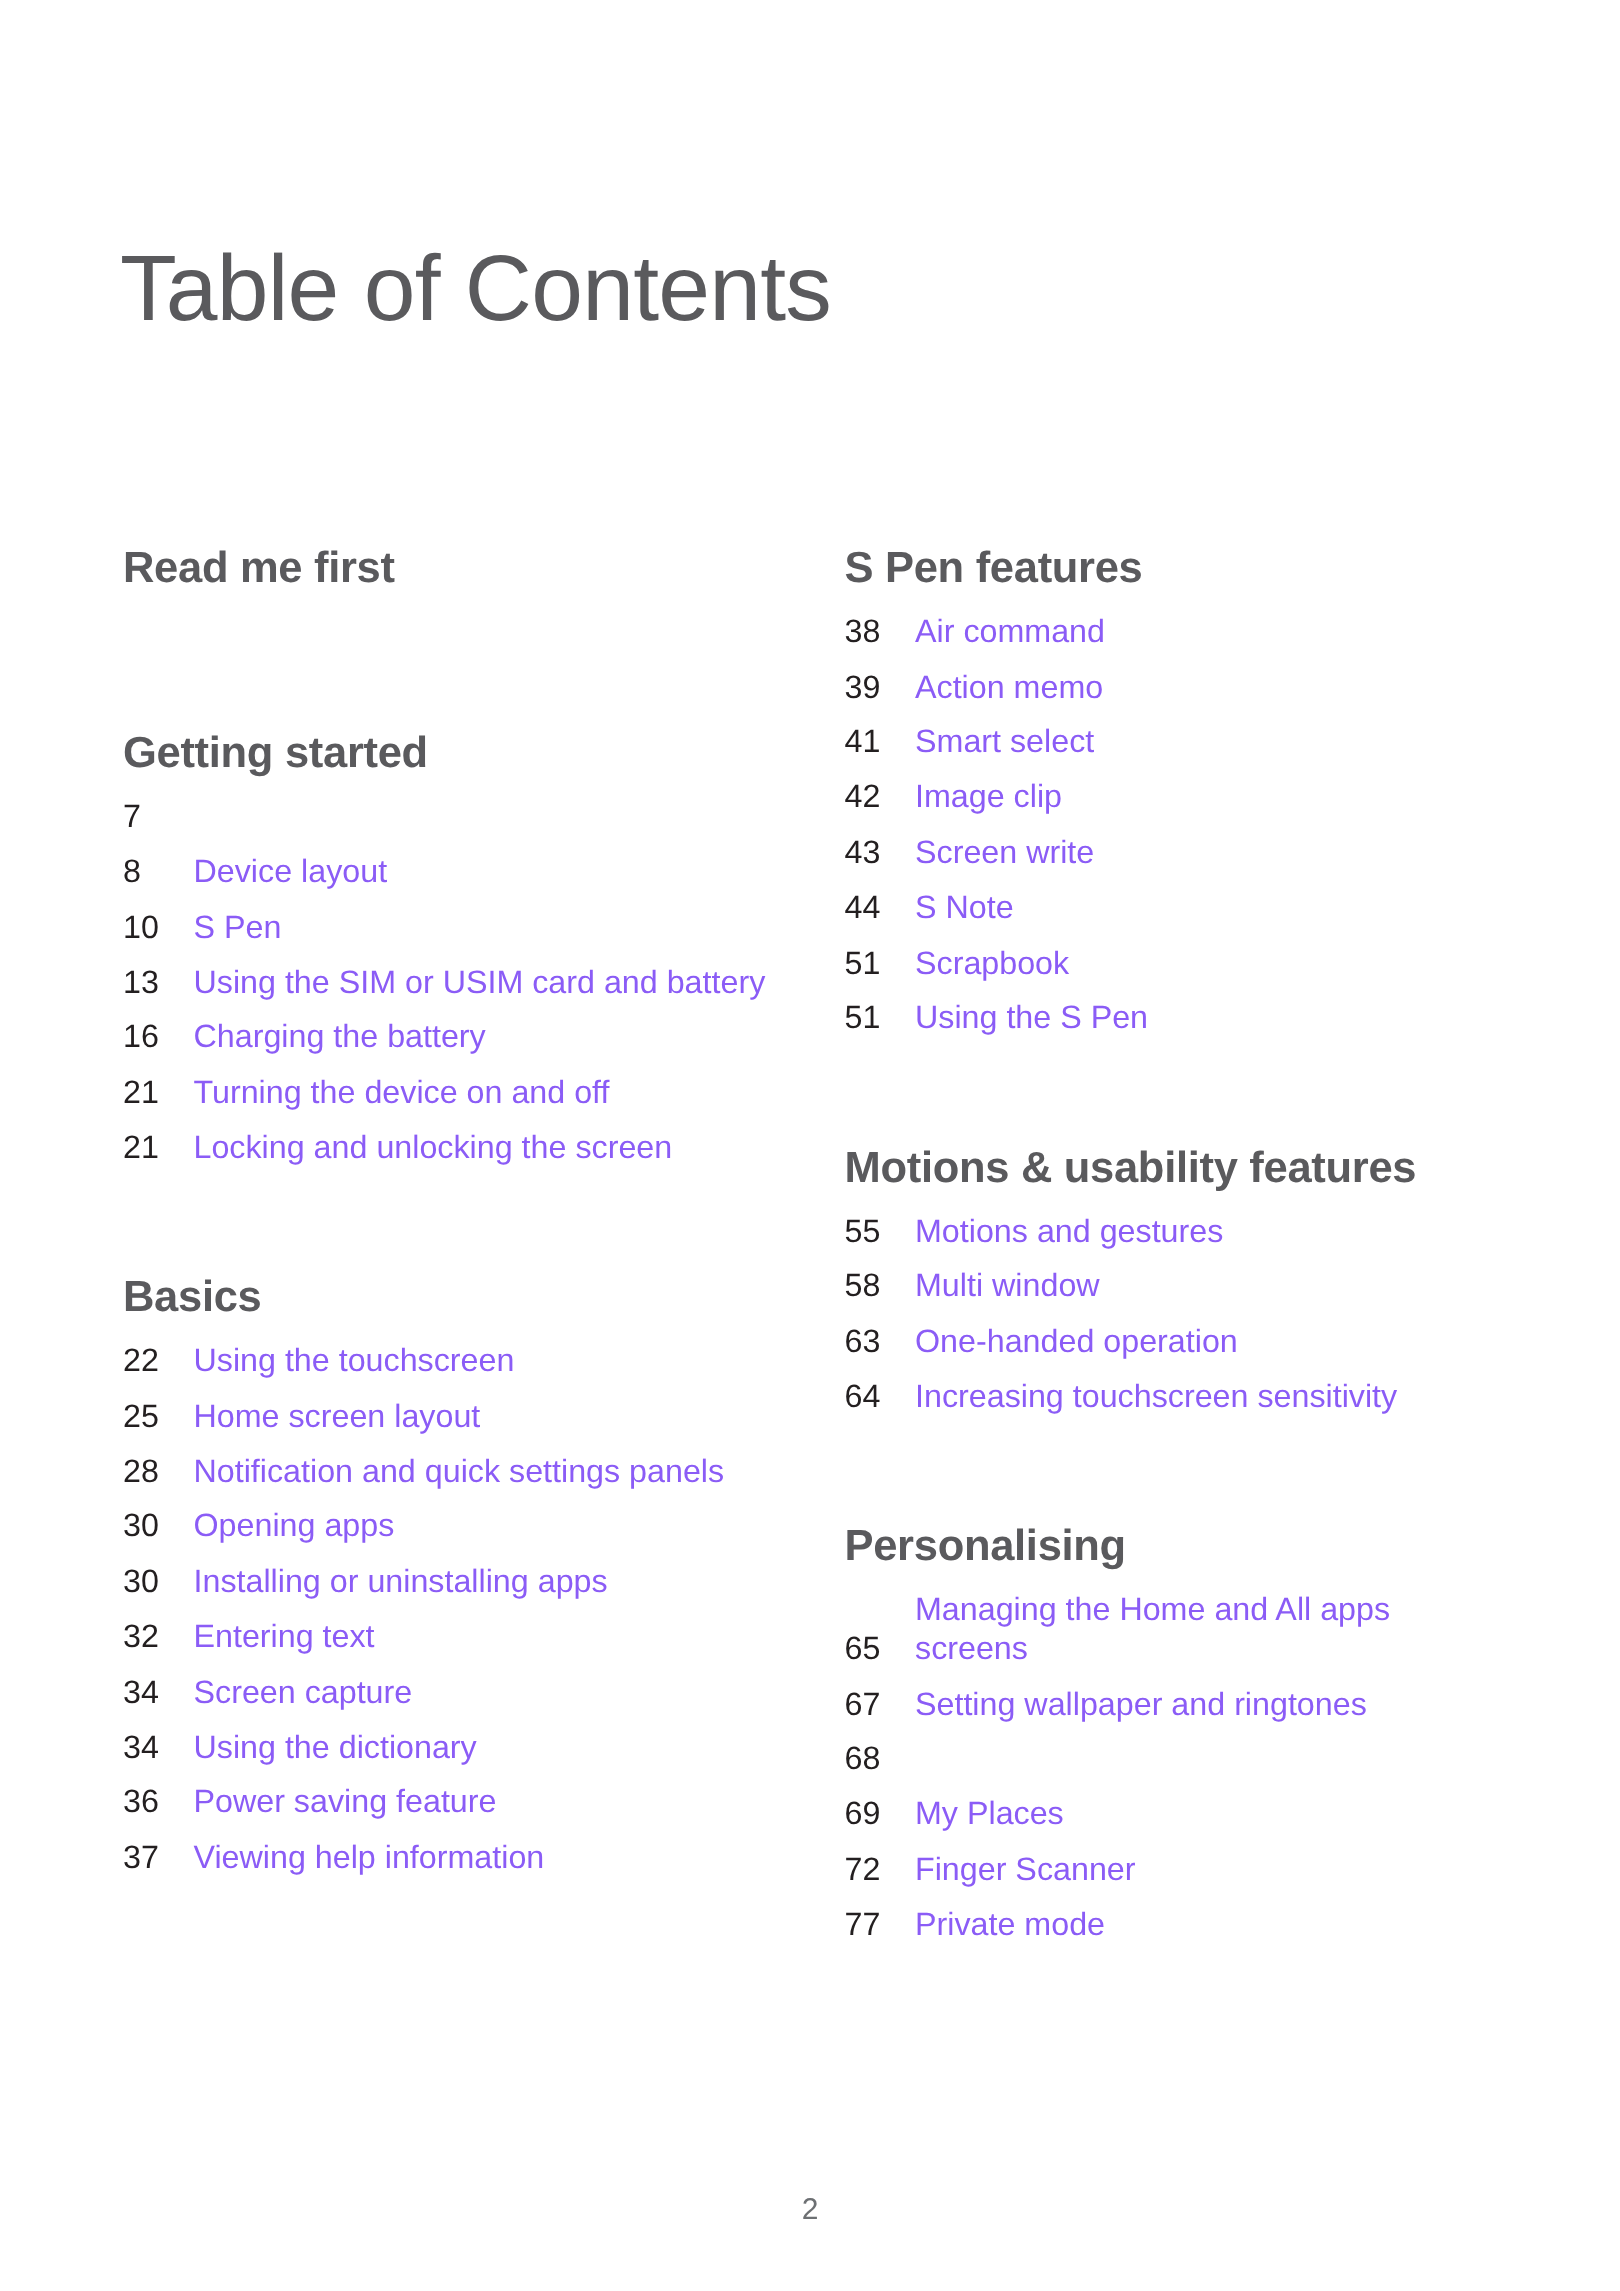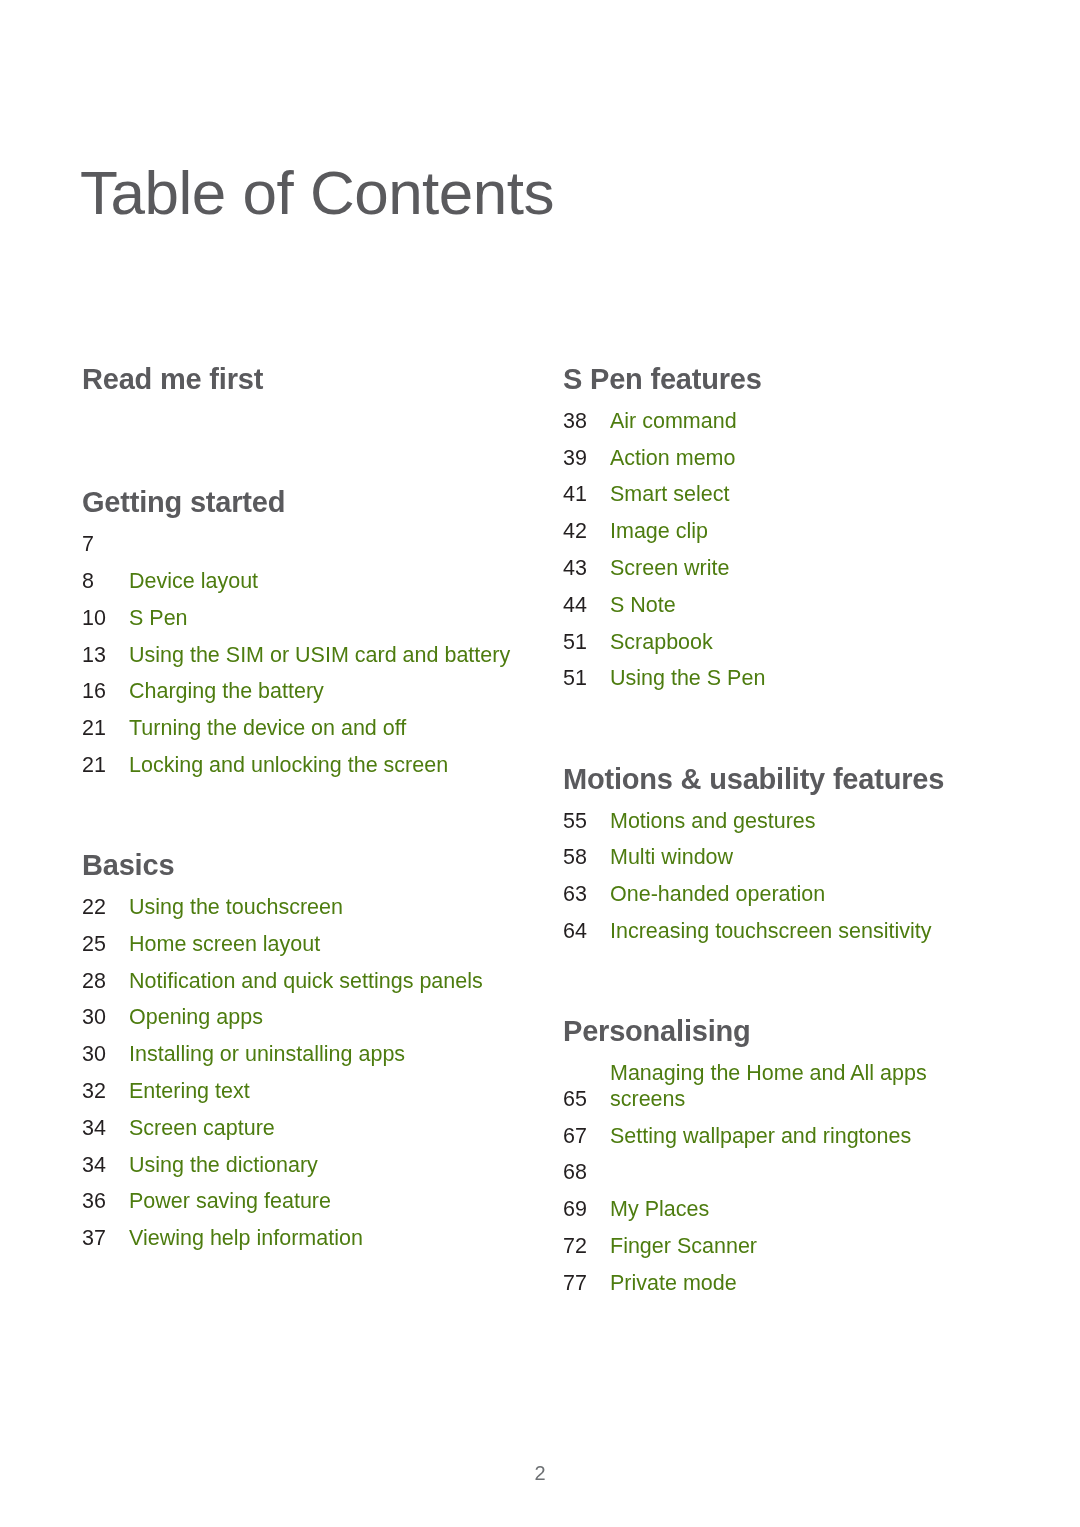--- a/index.html
+++ b/index.html
@@ -75,21 +75,21 @@
     padding: 5.5px 0;
   }
   .entry-page {
     flex: 0 0 auto;
     width: 47px;
     text-align: left;
     color: #231f20;
   }
   .entry-title {
     flex: 1 1 auto;
-    color: #4d7c0f;
+    color: #8b5cf6;
   }
   .gap-md  { height: 54px; }
   .gap-lg  { height: 72px; }
 
   
   .page-number {
     position: absolute;
     left: 0;
     right: 0;
     top: 1462px;

